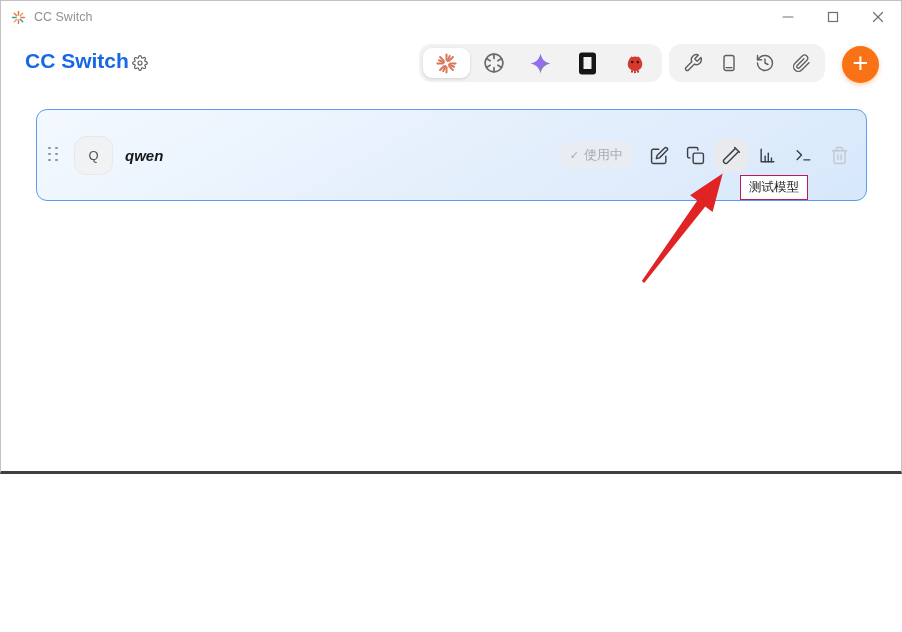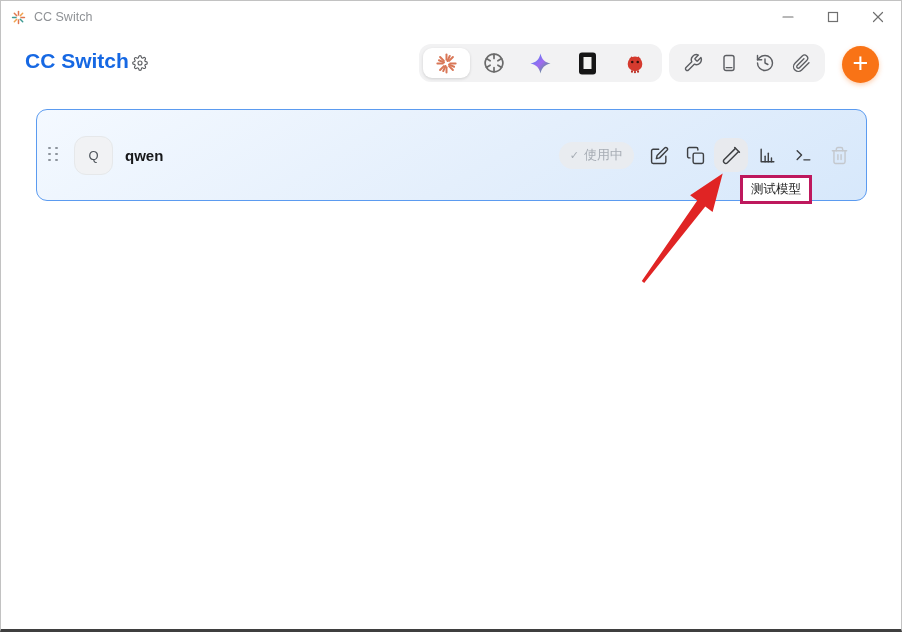--- a/index.html
+++ b/index.html
@@ -1,16 +1,16 @@
 <!DOCTYPE html>
 <html><head>
 <meta charset="utf-8">
 <style>
   html,body{margin:0;padding:0;background:#fff;}
-  .window{position:relative;width:902px;height:632px;box-sizing:border-box;background:#ffffff;
+  .window{position:relative;width:902px;height:474px;box-sizing:border-box;background:#ffffff;
     border:1px solid #c2c2c2;border-bottom:3px solid #3f3f3f;overflow:hidden;
     font-family:"Liberation Sans","DejaVu Sans",sans-serif;}
   
   .titlebar{position:absolute;left:0;top:0;width:100%;height:32px;display:flex;align-items:center;}
   .titlebar .appicon{margin-left:10px;display:flex;}
   .titlebar .apptitle{margin-left:8px;font-size:12.5px;color:#8f9296;}
   .win-controls{position:absolute;right:1px;top:1px;display:flex;}
   .win-btn{width:45px;height:29px;display:flex;align-items:center;justify-content:center;background:transparent;border:none;cursor:pointer;}
   
   .app-title{position:absolute;left:24px;top:48px;font-size:21px;font-weight:700;color:#1668e3;}
@@ -26,32 +26,32 @@
     border:none;display:flex;align-items:center;justify-content:center;cursor:pointer;box-shadow:0 2px 5px rgba(249,115,22,.35);}
   .add-btn span{color:#fff;font-size:27px;font-weight:400;line-height:1;margin-top:-3px;}
   
   .card{position:absolute;left:35px;top:108px;width:831px;height:92px;border:1.5px solid #5b9bf0;border-radius:11px;
     background:linear-gradient(150deg,#f4f9ff 0%,#e4effc 55%,#d7e8fb 100%);
     display:flex;align-items:center;padding:0 10px 0 11px;box-sizing:border-box;}
   .drag-handle{display:grid;grid-template-columns:repeat(2,5px);grid-auto-rows:5px;gap:1px 2px;margin-right:14px;cursor:grab;}
   .drag-handle i{width:2.5px;height:2.5px;border-radius:50%;background:#8d949c;}
   .avatar{width:37px;height:37px;border-radius:12px;background:#f1f2f4;border:1px solid #e6e8ea;
     display:flex;align-items:center;justify-content:center;font-size:13px;color:#4e545b;}
-  .card-text{margin-left:12px;}
+  .card-text{margin-left:12px;font-style:italic;}
   .card-name{font-size:15px;font-weight:700;color:#17181a;}
   .card-url{font-size:13.5px;color:#2e7ff0;margin-top:5px;cursor:pointer;}
   .flex-sp{flex:1;}
   .badge{height:27px;padding:0 11px;border-radius:13.5px;background:#e9ecf0;color:#a6acb4;font-size:13px;
     display:flex;align-items:center;gap:5px;margin-right:6px;border:none;}
   .badge .chk{font-size:11px;}
   .action{width:34px;height:34px;border-radius:10px;display:flex;align-items:center;justify-content:center;
     margin-left:2px;background:transparent;border:none;cursor:pointer;padding:0;}
   .action.hover-bg{background:#e8eaee;}
   
-  .tooltip{position:absolute;left:739px;top:174px;background:#ffffff;border:3px solid #be185d;
+  .tooltip{position:absolute;left:739px;top:174px;background:#ffffff;border:1px solid #be185d;
     padding:3px 8px;font-size:12.5px;color:#222;z-index:30;white-space:nowrap;}
   .arrow-svg{position:absolute;left:0;top:0;width:902px;height:632px;z-index:25;pointer-events:none;}
   
   .st{fill:none;stroke:#3d3f42;stroke-width:1.8;stroke-linecap:round;stroke-linejoin:round;}
   .stu{fill:none;stroke:#5c5e62;stroke-width:1.7;stroke-linecap:round;stroke-linejoin:round;}
   .std{fill:none;stroke:#c4c8cd;stroke-width:1.8;stroke-linecap:round;stroke-linejoin:round;}
   .stw{fill:none;stroke:#707070;stroke-width:1.2;stroke-linecap:round;}
 </style>
 </head>
 <body>

